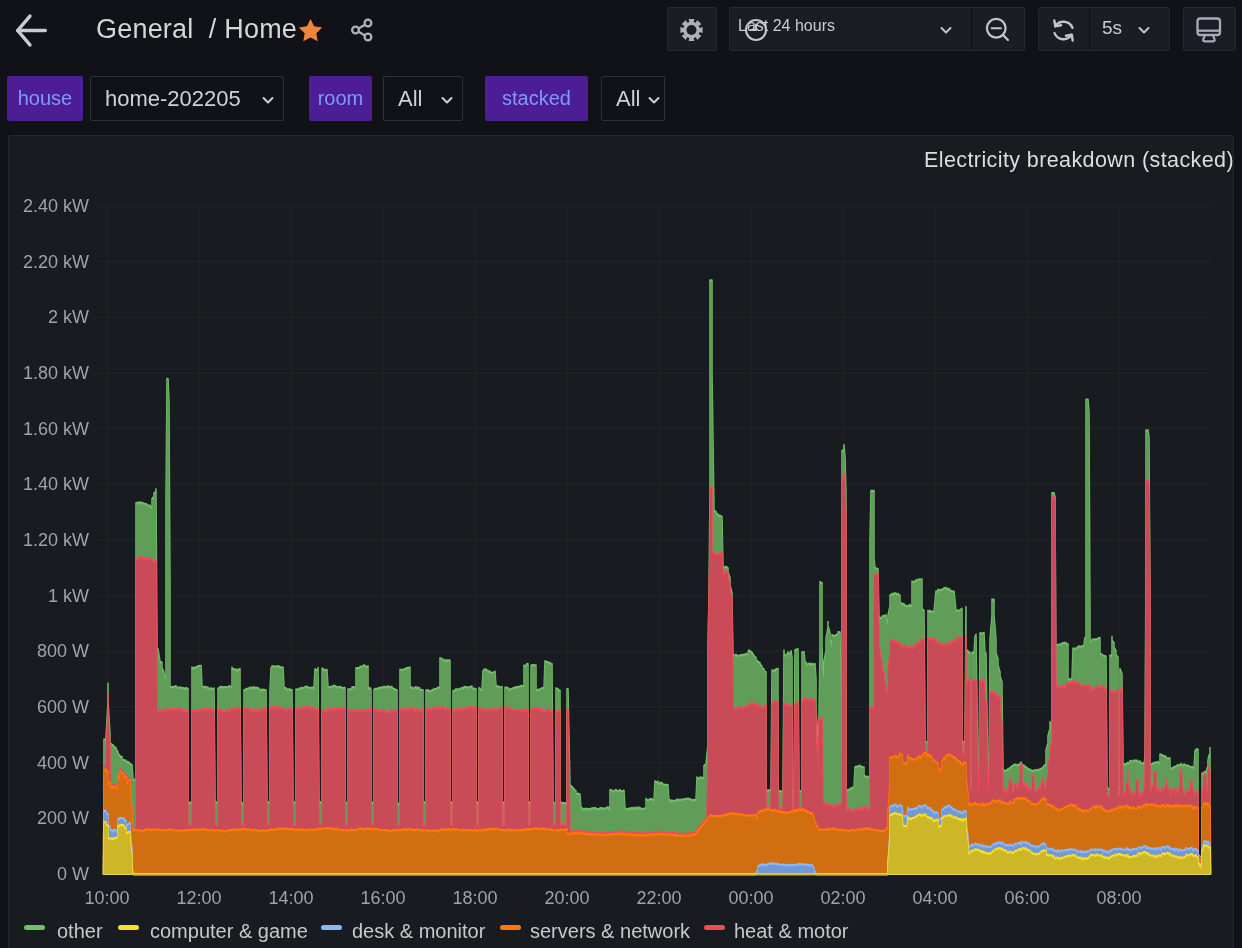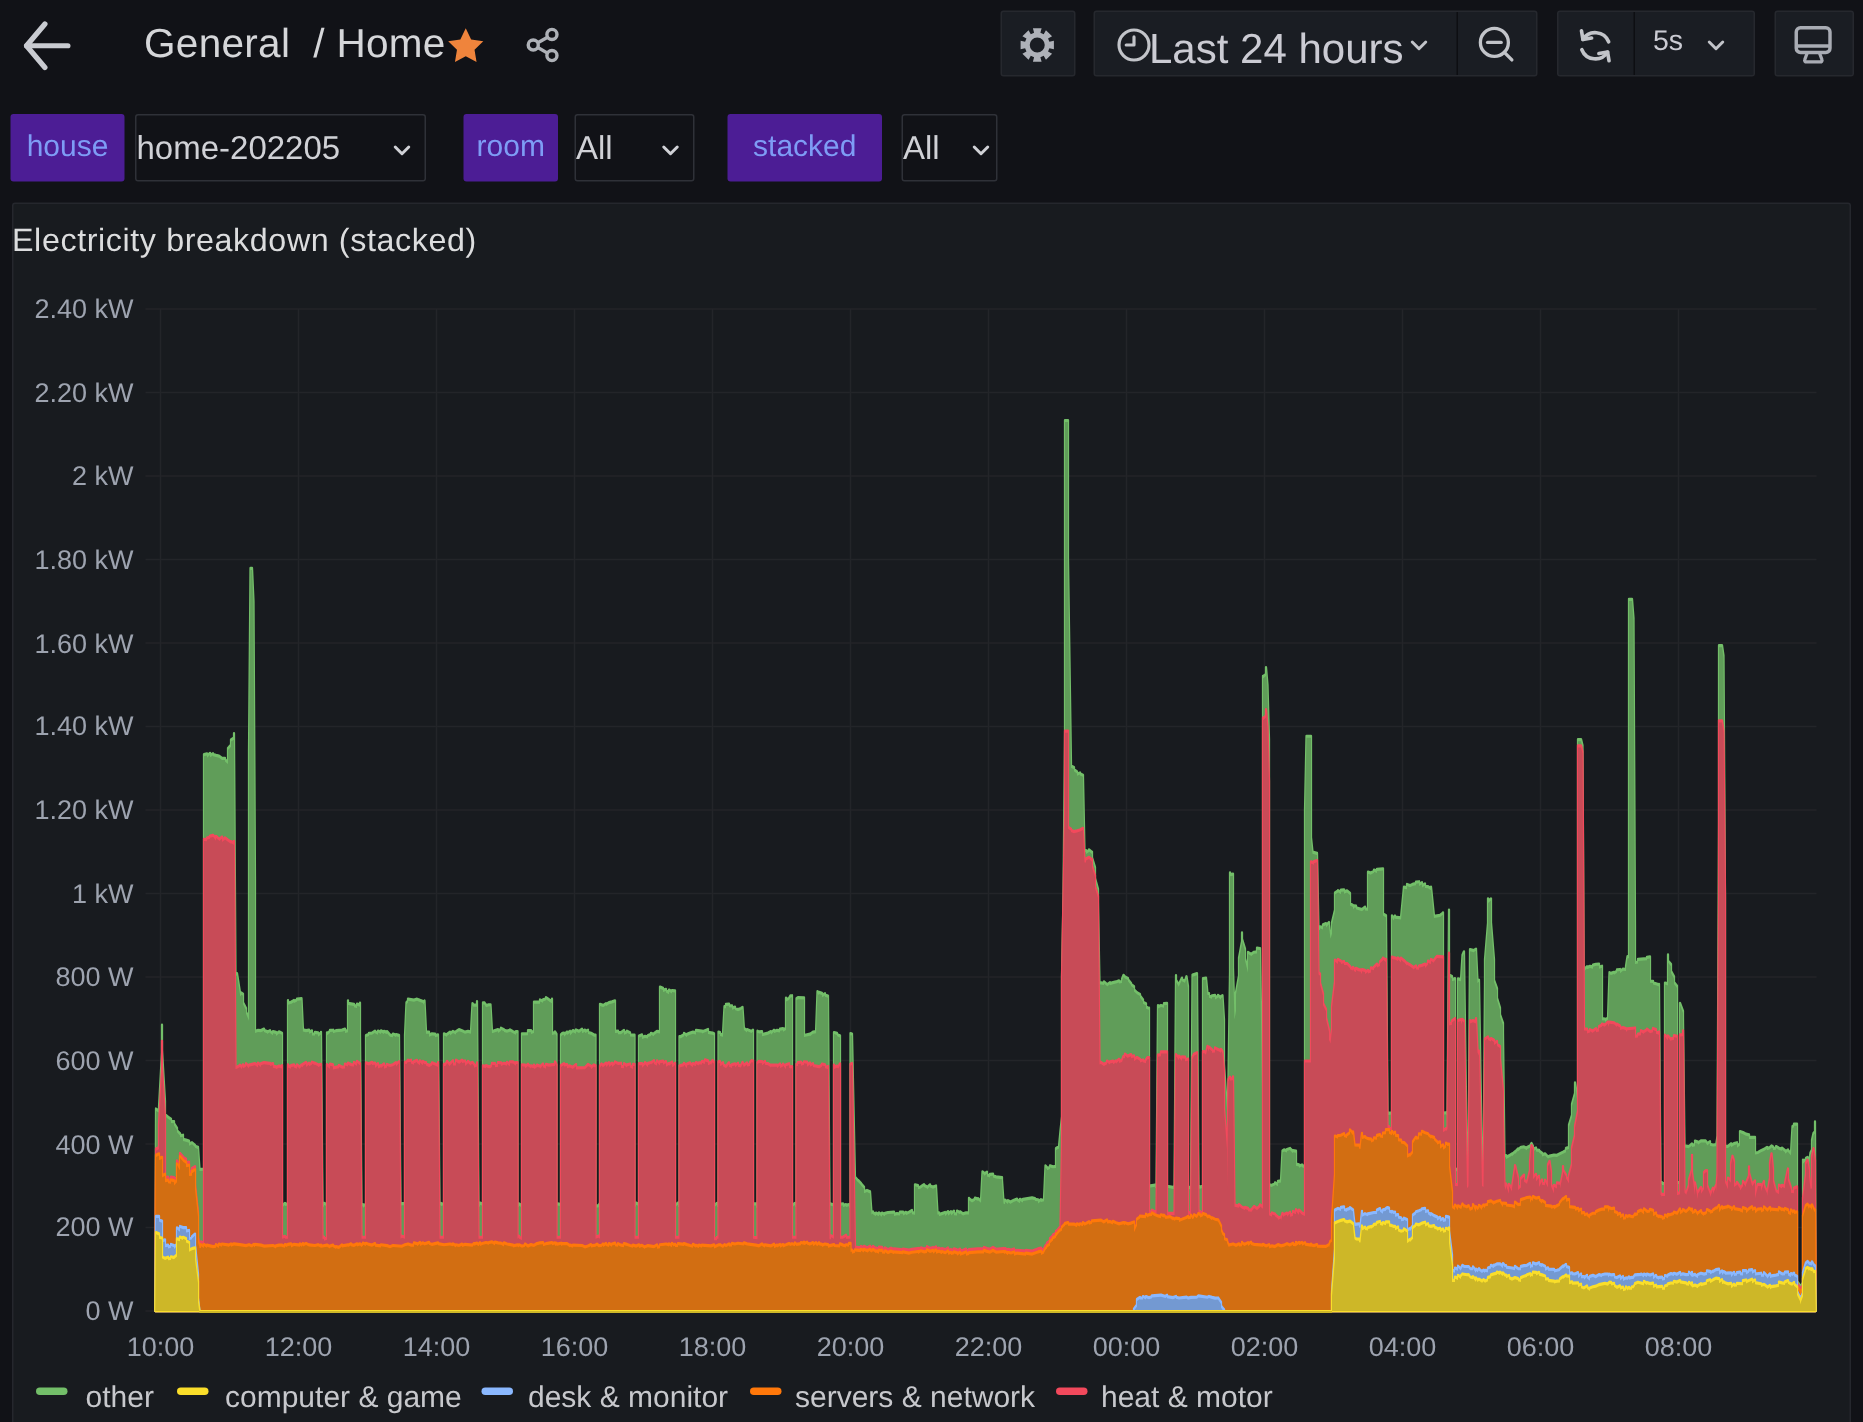--- a/index.html
+++ b/index.html
@@ -1,18 +1,18 @@
 <!DOCTYPE html>
 <html><head><meta charset="utf-8">
 <style>
 *{margin:0;padding:0;box-sizing:border-box}
 body{width:1242px;height:948px;background:#111217;font-family:"Liberation Sans",sans-serif;overflow:hidden;position:relative}
 .btn{position:absolute;height:44px;top:7px;background:#1A1D23;border:1px solid #26282E;border-radius:2px}
 .pill{position:absolute;height:45px;top:76px;background:#4c1d95;border-radius:2px;color:#7E9CF5;font-size:20px;line-height:45px;text-align:center}
-.drop{position:absolute;height:45px;top:76px;background:#111217;border:1px solid #2F3138;border-radius:2px;color:#D0D1D6;font-size:22px;line-height:43px;}
+.drop{position:absolute;height:45px;top:76px;background:#111217;border:1px solid #2F3138;border-radius:2px;color:#D0D1D6;font-size:22px;line-height:43px;padding-left:14px}
 .navtext{position:absolute;color:#D5D6D9;font-size:27px;top:14px;letter-spacing:0.2px}
 .btntext{position:absolute;color:#CBCBD3;font-size:19px;top:17px}
 </style></head>
 <body>
 <svg width="39" height="39" viewBox="0 0 28 28" fill="none" stroke="#C9CBD1" stroke-width="2.5" stroke-linecap="round" stroke-linejoin="round" style="position:absolute;left:11px;top:10.5px">
     <path d="M24.6 14H4.8"></path>
     <path d="M13.6 3.6L4.8 14l8.8 10.4"></path>
   </svg>
 <div class="navtext" style="left:96px">General&nbsp;&nbsp;/ Home</div>
 <svg width="27" height="27" viewBox="0 0 24 24" fill="#EF843C" style="position:absolute;left:297px;top:17px">
@@ -27,21 +27,21 @@
 <div class="btn" style="left:667px;width:50px"></div>
 <svg width="1242" height="60" viewBox="0 0 1242 60" style="position:absolute;left:0;top:0">
     <path fill-rule="evenodd" fill="#AEB1B8" d="M702.6 27.1L702.6 32.9L699.6 32.1L698.7 34.3L701.4 35.8L697.3 39.9L695.8 37.2L693.6 38.1L694.4 41.1L688.6 41.1L689.4 38.1L687.2 37.2L685.7 39.9L681.6 35.8L684.3 34.3L683.4 32.1L680.4 32.9L680.4 27.1L683.4 27.9L684.3 25.7L681.6 24.2L685.7 20.1L687.2 22.8L689.4 21.9L688.6 18.9L694.4 18.9L693.6 21.9L695.8 22.8L697.3 20.1L701.4 24.2L698.7 25.7L699.6 27.9ZM696.5 30.0A5.0 5.0 0 1 0 686.5 30.0A5.0 5.0 0 1 0 696.5 30.0Z"></path>
   </svg>
 <div class="btn" style="left:729px;width:296px"></div>
 <div style="position:absolute;left:971px;top:8px;width:1px;height:42px;background:#0D0E12"></div>
 <svg width="24" height="24" viewBox="0 0 24 24" fill="none" stroke="#C2C4C9" stroke-width="2.1" style="position:absolute;left:744px;top:18px">
     <circle cx="12" cy="12" r="10"></circle>
     <path d="M12 6.6V12H6.8" stroke-linecap="round" stroke-linejoin="round"></path>
   </svg>
-<div class="btntext" style="left:766px;font-size:28px">Last 24 hours</div>
+<div class="btntext" style="left:738px;font-size:16px">Last 24 hours</div>
 <svg width="16" height="16" viewBox="0 0 16 16" fill="none" stroke="#C2C4C9" stroke-width="2" stroke-linecap="round" stroke-linejoin="round" style="position:absolute;left:938px;top:22px">
     <path d="M3.5 6l4.5 4.5L12.5 6"></path>
   </svg>
 <svg width="28" height="28" viewBox="0 0 24 24" fill="none" stroke="#C2C4C9" stroke-width="1.9" stroke-linecap="round" style="position:absolute;left:984px;top:16px">
     <circle cx="10.5" cy="10.5" r="8"></circle>
     <path d="M20.5 20.5l-4.3-4.3"></path>
     <path d="M6.6 10.5h7.8"></path>
   </svg>
 <div class="btn" style="left:1038px;width:132px"></div>
 <div style="position:absolute;left:1089px;top:8px;width:1px;height:42px;background:#0D0E12"></div>
@@ -72,21 +72,21 @@
 <svg width="16" height="16" viewBox="0 0 16 16" fill="none" stroke="#D0D1D6" stroke-width="2" stroke-linecap="round" stroke-linejoin="round" style="position:absolute;left:439px;top:92px">
     <path d="M3.5 6l4.5 4.5L12.5 6"></path>
   </svg>
 <div class="pill" style="left:485px;width:103px">stacked</div>
 <div class="drop" style="left:601px;width:64px">All</div>
 <svg width="16" height="16" viewBox="0 0 16 16" fill="none" stroke="#D0D1D6" stroke-width="2" stroke-linecap="round" stroke-linejoin="round" style="position:absolute;left:646px;top:92px">
     <path d="M3.5 6l4.5 4.5L12.5 6"></path>
   </svg>
 
 <div style="position:absolute;left:8px;top:135px;width:1226px;height:825px;background:#181B1F;border:1px solid #25272D;border-radius:2px"></div>
-<div style="position:absolute;left:8px;top:148px;width:1226px;text-align:left;color:#DCDDDE;font-size:21.5px;letter-spacing:0.4px">Electricity breakdown (stacked)</div>
+<div style="position:absolute;left:8px;top:148px;width:1226px;text-align:right;color:#DCDDDE;font-size:21.5px;letter-spacing:0.4px">Electricity breakdown (stacked)</div>
 <svg width="1242" height="948" viewBox="0 0 1242 948" style="position:absolute;left:0;top:0">
 <g stroke="#232529" stroke-width="1">
       <line x1="97" y1="206.0" x2="1211" y2="206.0"></line>
 <line x1="97" y1="261.7" x2="1211" y2="261.7"></line>
 <line x1="97" y1="317.3" x2="1211" y2="317.3"></line>
 <line x1="97" y1="373.0" x2="1211" y2="373.0"></line>
 <line x1="97" y1="428.7" x2="1211" y2="428.7"></line>
 <line x1="97" y1="484.3" x2="1211" y2="484.3"></line>
 <line x1="97" y1="540.0" x2="1211" y2="540.0"></line>
 <line x1="97" y1="595.7" x2="1211" y2="595.7"></line>

